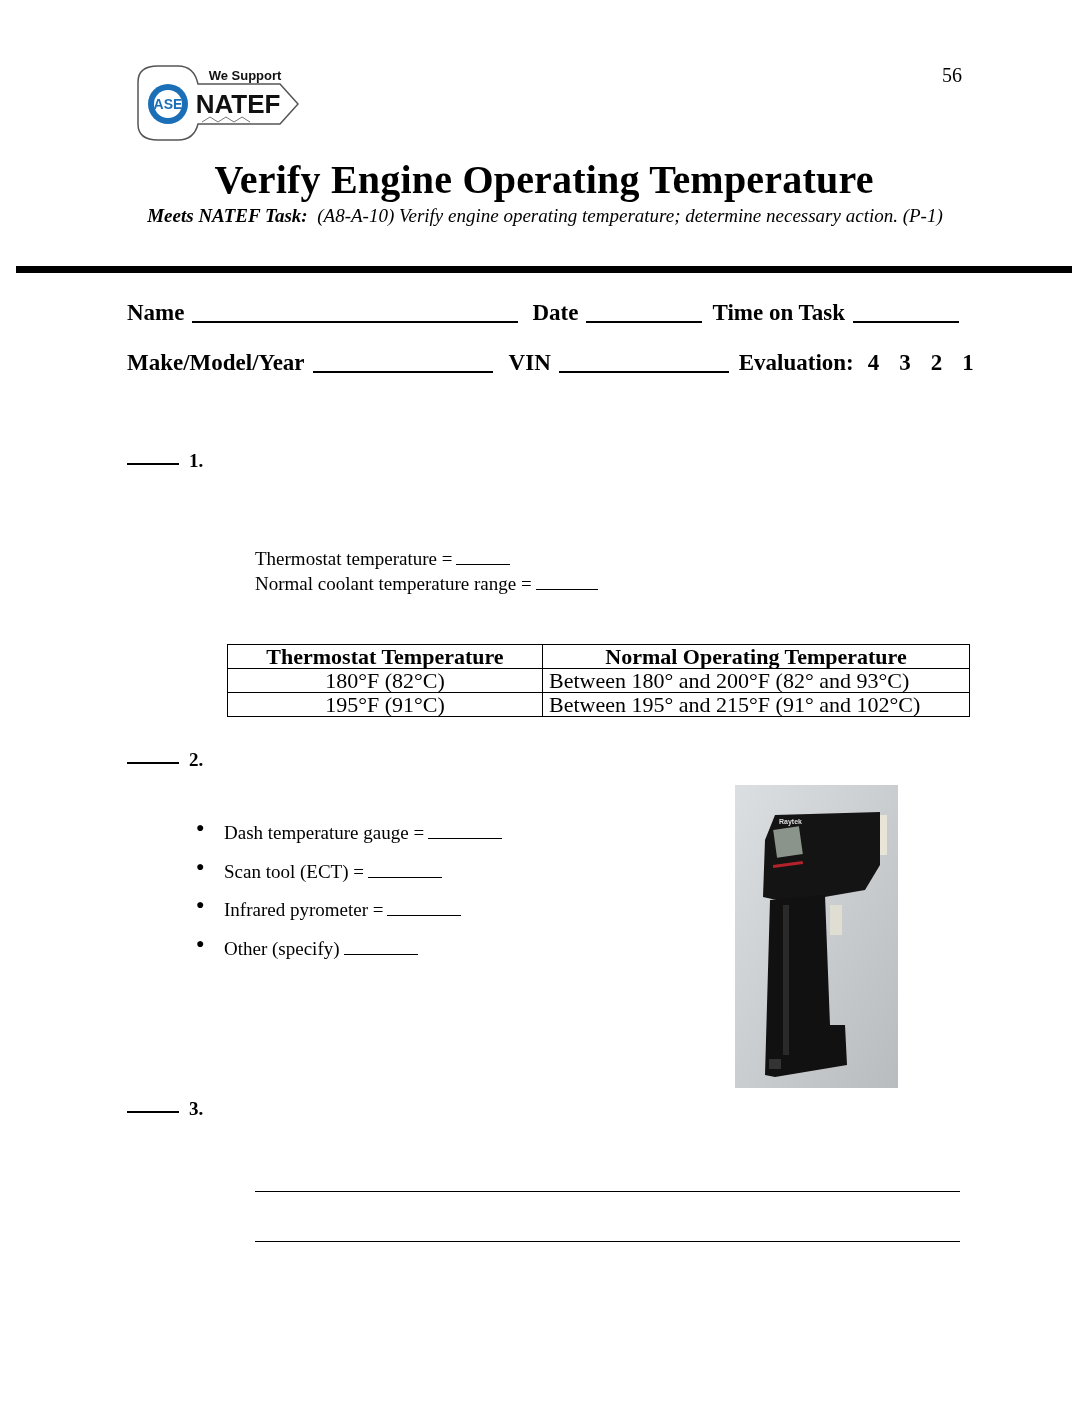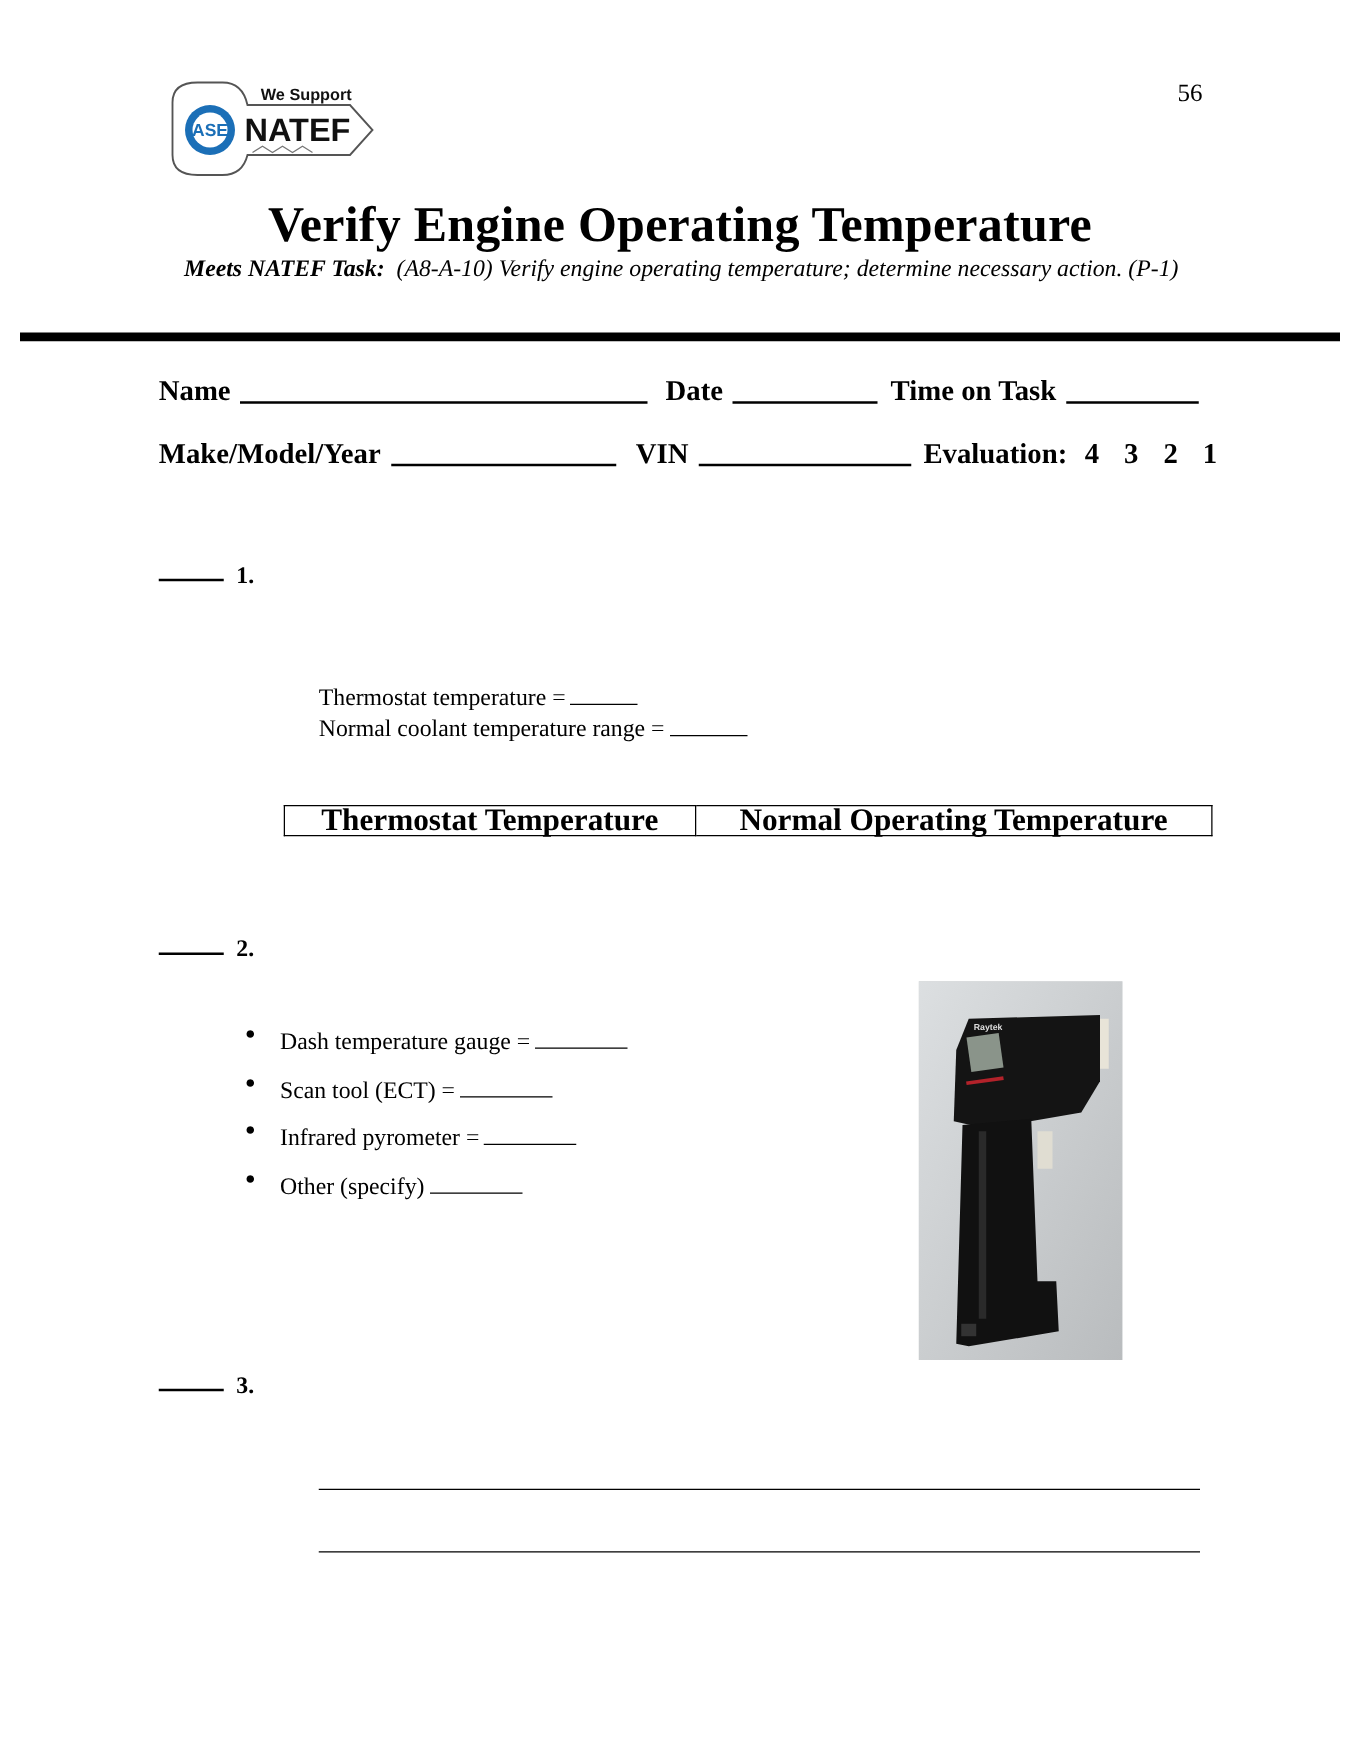--- a/index.html
+++ b/index.html
@@ -13,21 +13,21 @@
   .subtitle b { font-weight:bold; }
   .rule { left:16px; top:266px; width:1056px; height:7px; background:#000; }
   .field-row { left:127px; font-size:23px; font-weight:bold; display:flex; align-items:flex-end; white-space:nowrap; }
   .blank { display:inline-block; border-bottom:2px solid #000; height:18px; margin:0 6px 3px 8px; }
   .eval-num { margin-left:20px; }
   .q { left:127px; font-size:19px; line-height:24.5px; }
   .q .num { position:absolute; left:62px; top:0; font-weight:bold; }
   .q .text { position:absolute; left:91px; top:0; }
   .q .blankmark { position:absolute; left:0; top:14px; width:52px; border-bottom:2px solid #000; }
   .fill { display:inline-block; border-bottom:1.5px solid #000; height:16px; vertical-align:baseline; margin-left:4px; }
-  table.ref { position:absolute; left:227px; top:644px; width:743px; border-collapse:collapse; font-size:25px; }
+  table.ref { position:absolute; left:227px; top:644px; width:743px; border-collapse:collapse; font-size:22px; }
   table.ref th, table.ref td { border:1.5px solid #000; padding:0 6px; height:23px; line-height:22px; }
   table.ref th { font-weight:bold; text-align:center; }
   table.ref td.c1 { text-align:center; width:302px; }
   table.ref td.c2 { text-align:left; }
   .bullet { left:196px; font-size:19px; }
   .bullet .dot { position:absolute; left:0; top:-2px; font-size:14px; }
   .bullet .bt { position:absolute; left:28px; top:0; white-space:nowrap; }
   .photo { left:735px; top:785px; width:163px; height:303px; background:#cfd2d4; overflow:hidden; }
   .answer-line { left:255px; width:705px; border-top:1.5px solid #000; }
 </style>
@@ -91,20 +91,28 @@
 </div>
 
 <table class="ref">
   <thead>
     <tr>
       <th>Thermostat Temperature</th>
       <th>Normal Operating Temperature</th>
     </tr>
   </thead>
   <tbody>
+    <tr>
+      <td class="c1">180°F (82°C)</td>
+      <td class="c2">Between 180° and 200°F (82° and 93°C)</td>
+    </tr>
+    <tr>
+      <td class="c1">195°F (91°C)</td>
+      <td class="c2">Between 195° and 215°F (91° and 102°C)</td>
+    </tr>
   </tbody>
 </table>
 
 <div class="abs q" style="top:748px; width:820px; height:52px;">
   <span class="blankmark"></span>
   <span class="num">2.</span>
 </div>
 
 <div class="abs bullet" style="top:822px;">
   <span class="dot">●</span>

